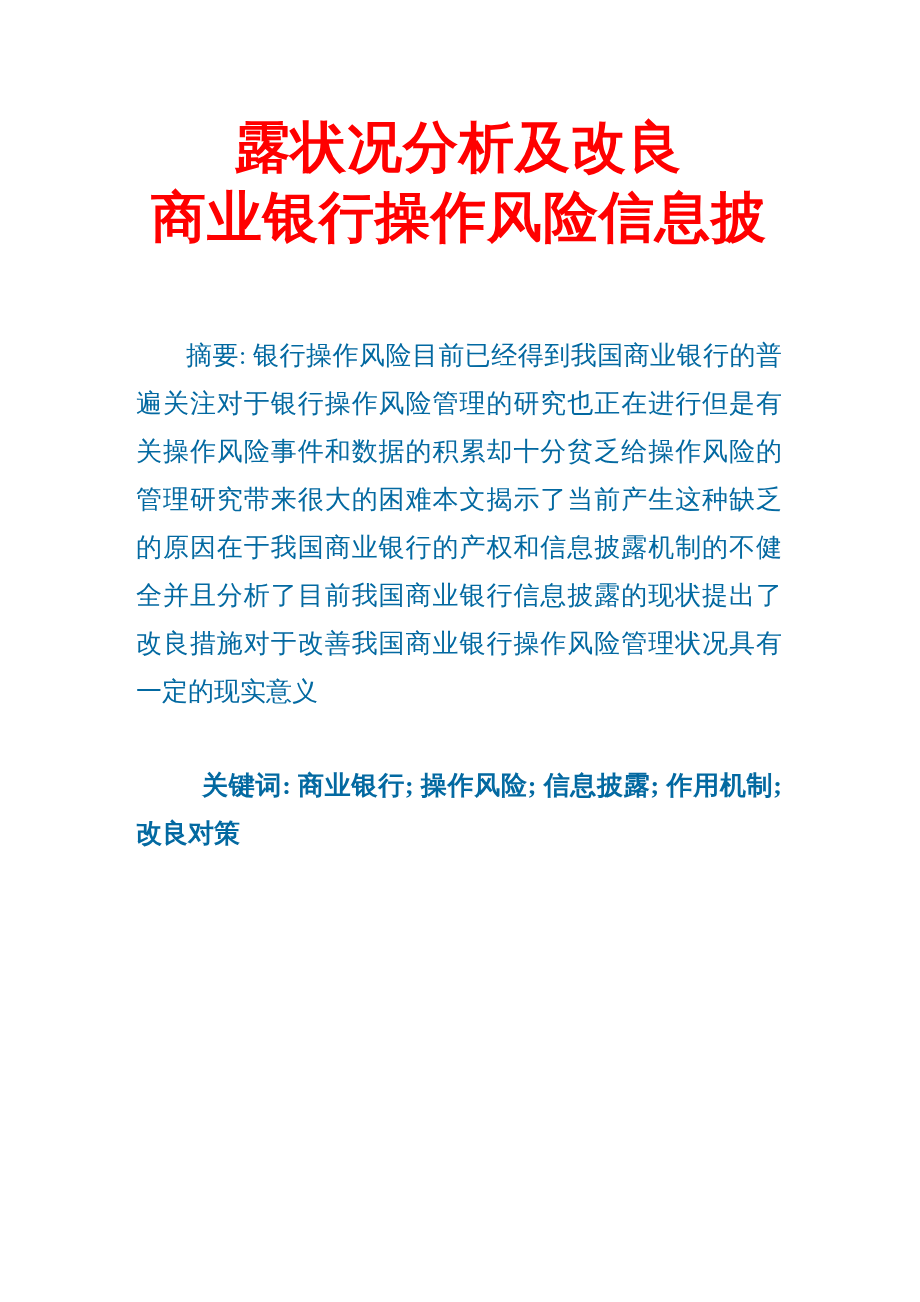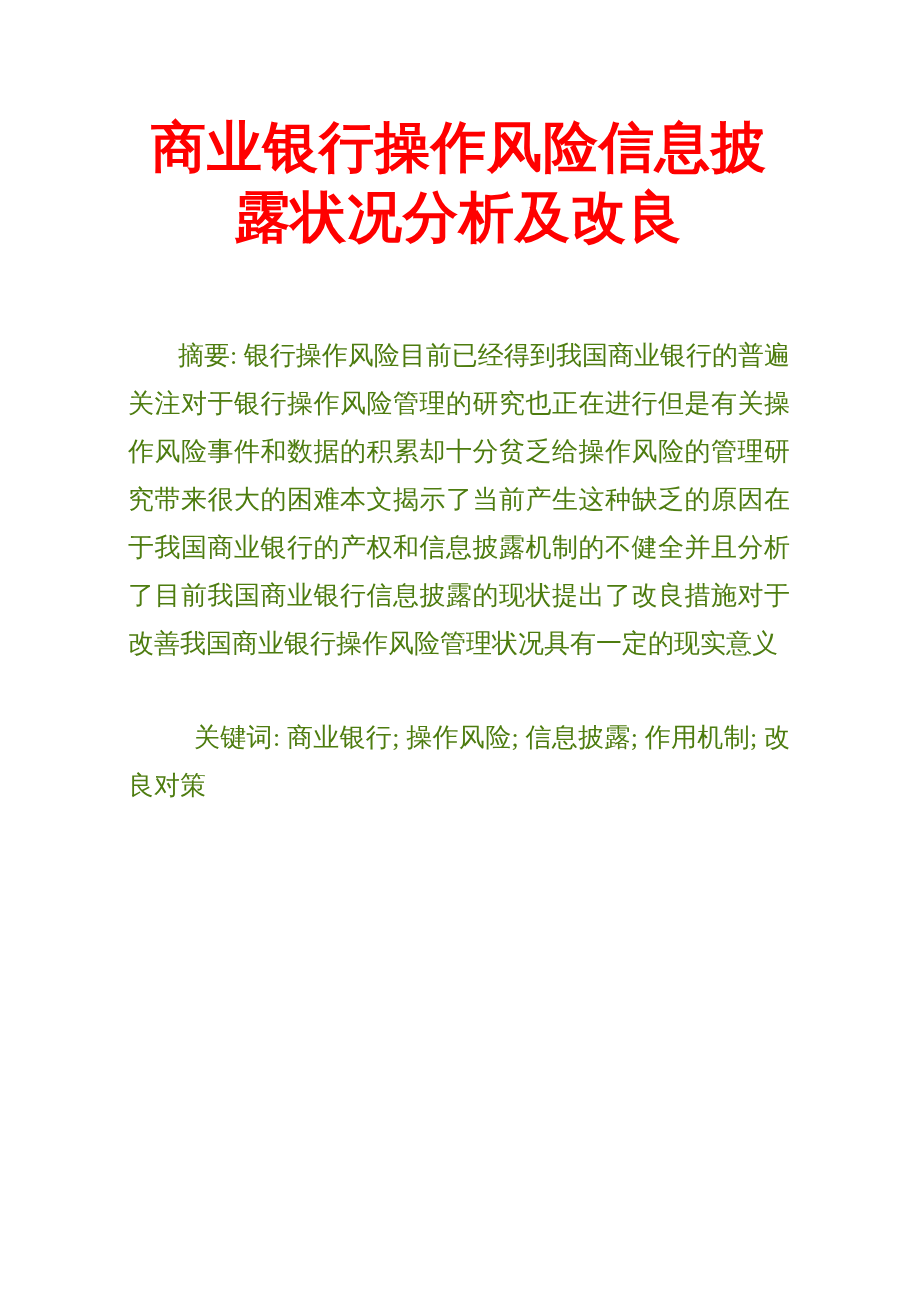--- a/index.html
+++ b/index.html
@@ -29,48 +29,49 @@
     font-family: "Liberation Sans", sans-serif;
     font-weight: bold;
     font-size: 55px;
     line-height: 70px;
     letter-spacing: 1px;
   }
   .doc-title .title-line {
     display: block;
   }
   .para {
-    margin: 0;
-    color: #4d7c0f;
+    margin: 8px;
+    color: #0369a1;
     font-size: 26px;
     line-height: 48px;
     text-align: justify;
     word-break: break-all;
   }
   .abstract {
     margin-top: 80px;
     text-indent: 50px;
   }
   .keywords {
     margin-top: 46px;
     text-indent: 66px;
+    font-weight: bold;
   }
   .body-text {
     margin-top: 147px;
     text-indent: 70px;
   }
 </style>
 </head>
 <body>
 
 <div class="page">
 
   <h1 class="doc-title">
+    <span class="title-line">露状况分析及改良</span>
     <span class="title-line">商业银行操作风险信息披</span>
-    <span class="title-line">露状况分析及改良</span>
   </h1>
 
   <p class="para abstract">摘要: 银行操作风险目前已经得到我国商业银行的普遍关注对于银行操作风险管理的研究也正在进行但是有关操作风险事件和数据的积累却十分贫乏给操作风险的管理研究带来很大的困难本文揭示了当前产生这种缺乏的原因在于我国商业银行的产权和信息披露机制的不健全并且分析了目前我国商业银行信息披露的现状提出了改良措施对于改善我国商业银行操作风险管理状况具有一定的现实意义</p>
 
   <p class="para keywords">关键词: 商业银行; 操作风险; 信息披露; 作用机制; 改良对策</p>
 
 
 </div>
 
 </body></html>

